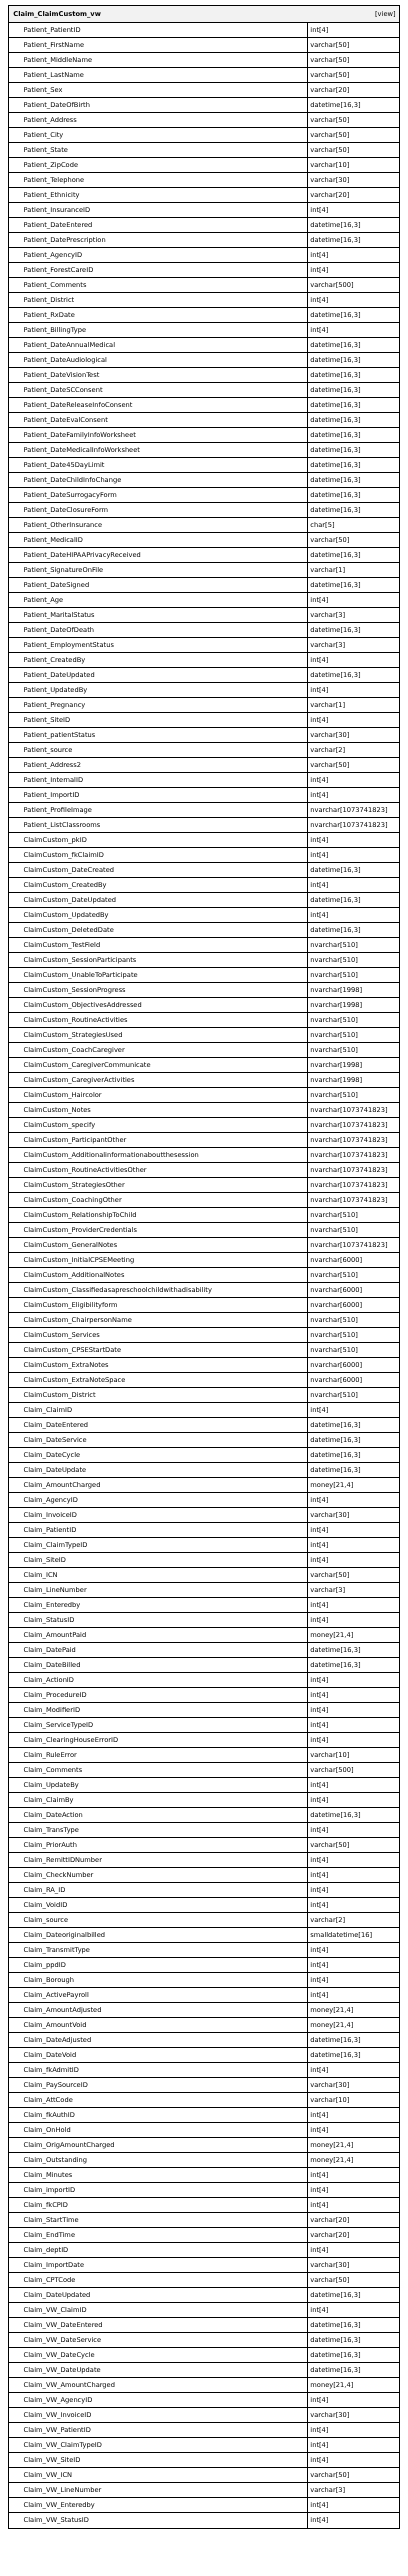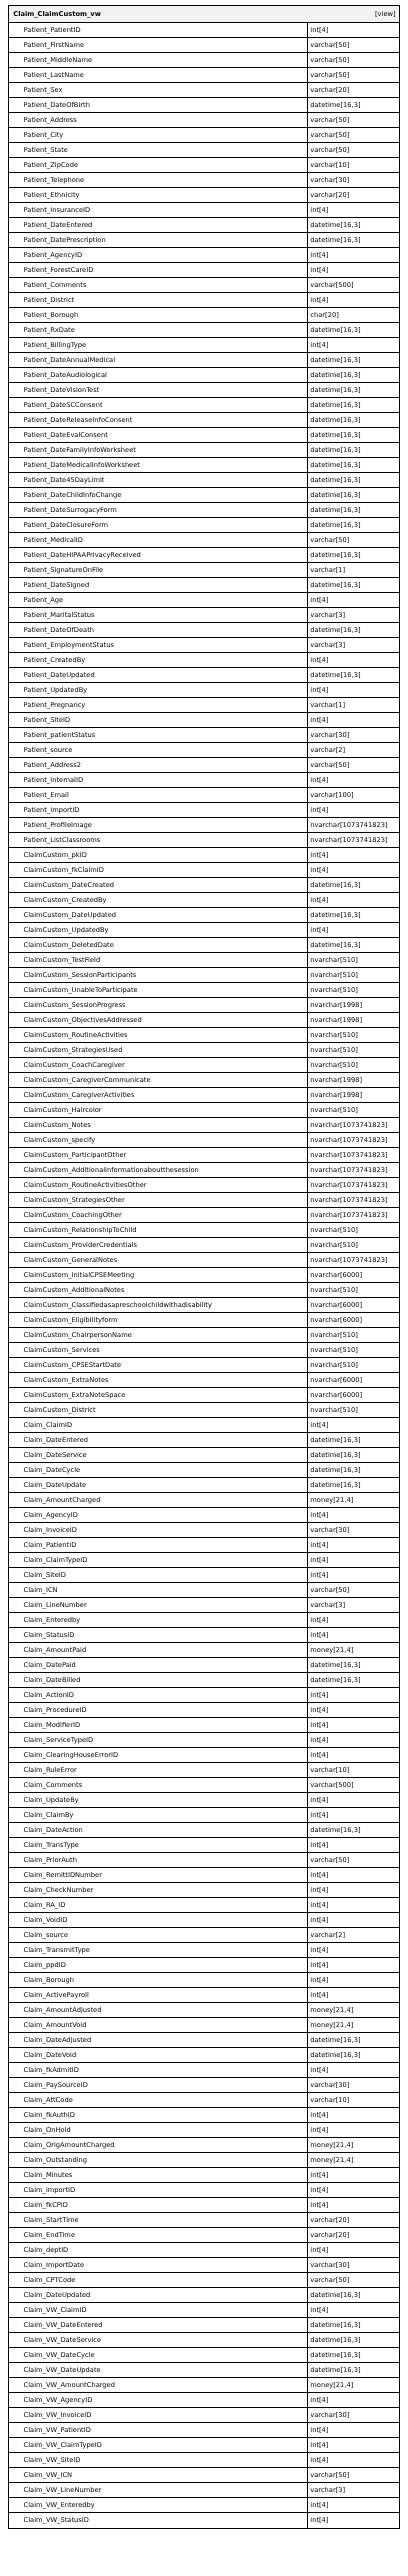--- a/index.html
+++ b/index.html
@@ -107,24 +107,20 @@
       </div>
       <div class="row">
         <div class="col-name">Patient_Comments</div>
         <div class="col-type">varchar[500]</div>
       </div>
       <div class="row">
         <div class="col-name">Patient_District</div>
         <div class="col-type">int[4]</div>
       </div>
       <div class="row">
-        <div class="col-name">Patient_Borough</div>
-        <div class="col-type">char[20]</div>
-      </div>
-      <div class="row">
         <div class="col-name">Patient_RxDate</div>
         <div class="col-type">datetime[16,3]</div>
       </div>
       <div class="row">
         <div class="col-name">Patient_BillingType</div>
         <div class="col-type">int[4]</div>
       </div>
       <div class="row">
         <div class="col-name">Patient_DateAnnualMedical</div>
         <div class="col-type">datetime[16,3]</div>
@@ -165,20 +161,24 @@
         <div class="col-name">Patient_DateChildInfoChange</div>
         <div class="col-type">datetime[16,3]</div>
       </div>
       <div class="row">
         <div class="col-name">Patient_DateSurrogacyForm</div>
         <div class="col-type">datetime[16,3]</div>
       </div>
       <div class="row">
         <div class="col-name">Patient_DateClosureForm</div>
         <div class="col-type">datetime[16,3]</div>
+      </div>
+      <div class="row">
+        <div class="col-name">Patient_OtherInsurance</div>
+        <div class="col-type">char[5]</div>
       </div>
       <div class="row">
         <div class="col-name">Patient_MedicalID</div>
         <div class="col-type">varchar[50]</div>
       </div>
       <div class="row">
         <div class="col-name">Patient_DateHIPAAPrivacyReceived</div>
         <div class="col-type">datetime[16,3]</div>
       </div>
       <div class="row">
@@ -235,24 +235,20 @@
       </div>
       <div class="row">
         <div class="col-name">Patient_Address2</div>
         <div class="col-type">varchar[50]</div>
       </div>
       <div class="row">
         <div class="col-name">Patient_InternalID</div>
         <div class="col-type">int[4]</div>
       </div>
       <div class="row">
-        <div class="col-name">Patient_Email</div>
-        <div class="col-type">varchar[100]</div>
-      </div>
-      <div class="row">
         <div class="col-name">Patient_ImportID</div>
         <div class="col-type">int[4]</div>
       </div>
       <div class="row">
         <div class="col-name">Patient_ProfileImage</div>
         <div class="col-type">nvarchar[1073741823]</div>
       </div>
       <div class="row">
         <div class="col-name">Patient_ListClassrooms</div>
         <div class="col-type">nvarchar[1073741823]</div>
@@ -541,20 +537,24 @@
         <div class="col-name">Claim_RA_ID</div>
         <div class="col-type">int[4]</div>
       </div>
       <div class="row">
         <div class="col-name">Claim_VoidID</div>
         <div class="col-type">int[4]</div>
       </div>
       <div class="row">
         <div class="col-name">Claim_source</div>
         <div class="col-type">varchar[2]</div>
+      </div>
+      <div class="row">
+        <div class="col-name">Claim_Dateoriginalbilled</div>
+        <div class="col-type">smalldatetime[16]</div>
       </div>
       <div class="row">
         <div class="col-name">Claim_TransmitType</div>
         <div class="col-type">int[4]</div>
       </div>
       <div class="row">
         <div class="col-name">Claim_ppdID</div>
         <div class="col-type">int[4]</div>
       </div>
       <div class="row">

